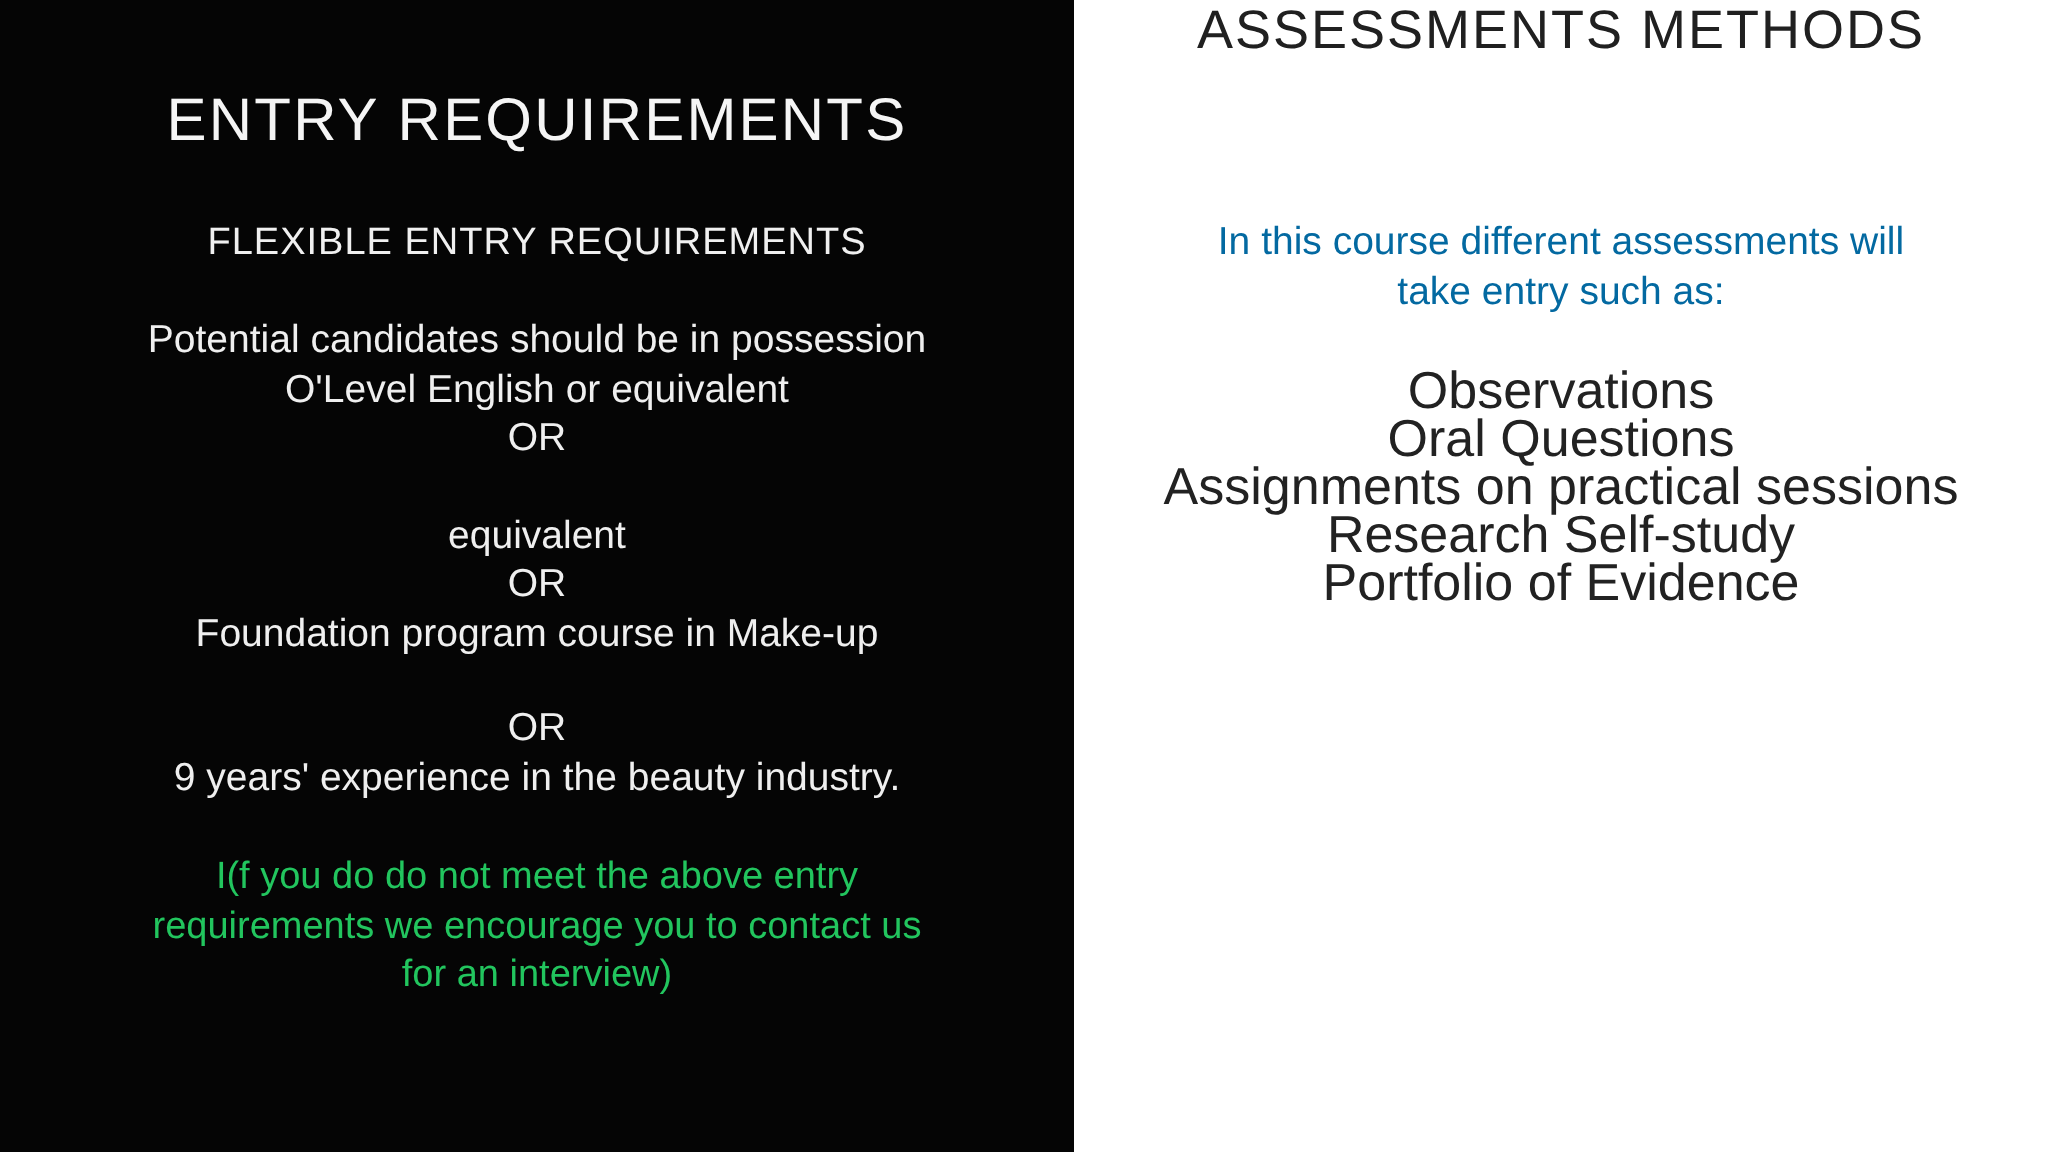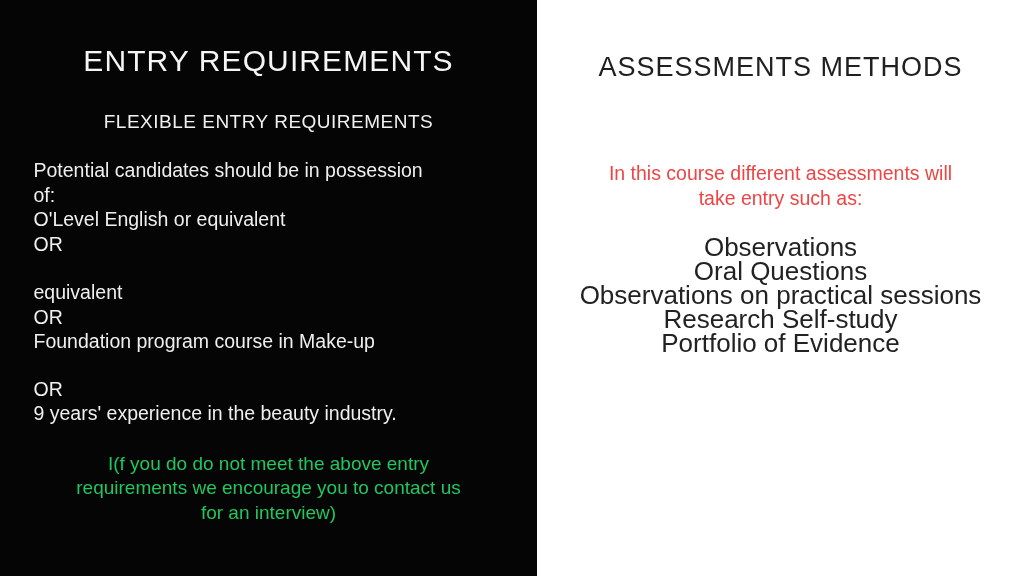--- a/index.html
+++ b/index.html
@@ -25,21 +25,20 @@
     padding-top:44px;
   }
   .panel-right {
     width:487px;
     height:576px;
     background:#ffffff;
     color:#1f1f1f;
     display:flex;
     flex-direction:column;
     align-items:center;
-    padding-top:52px;
   }
   .heading-left {
     font-size:30px;
     letter-spacing:1.1px;
     font-weight:400;
     text-align:center;
     color:#f5f5f5;
   }
   .heading-right {
     font-size:27px;
@@ -51,21 +50,21 @@
   .subheading-left {
     margin-top:33px;
     font-size:19px;
     letter-spacing:0.5px;
     text-align:center;
     color:#f0f0f0;
   }
   .body-left {
     margin-top:25px;
     width:470px;
-    text-align:left;
+    text-align:center;
     font-size:19.5px;
     line-height:24.5px;
     color:#efefef;
   }
   .body-left .blk { margin-bottom:0; }
   .gap { height:24px; }
   .gap-sm { height:23px; }
   .note {
     margin-top:26px;
     width:480px;
@@ -73,21 +72,21 @@
     font-size:19px;
     line-height:24.5px;
     color:#22c55e;
   }
   .right-intro {
     margin-top:78px;
     width:420px;
     text-align:center;
     font-size:19.5px;
     line-height:25px;
-    color:#ef4444;
+    color:#0369a1;
   }
   .right-list {
     margin-top:24px;
     width:420px;
     text-align:center;
     font-size:26px;
     line-height:24px;
     color:#222;
   }
   .right-list div { white-space:nowrap; }
@@ -96,21 +95,20 @@
 <body>
 
 <div class="slide">
 
   <div class="panel-left">
     <div class="heading-left">ENTRY REQUIREMENTS</div>
     <div class="subheading-left">FLEXIBLE ENTRY REQUIREMENTS</div>
 
     <div class="body-left">
       <div class="blk">Potential candidates should be in possession</div>
-      <div class="blk">of:</div>
       <div class="blk">O'Level English or equivalent</div>
       <div class="blk">OR</div>
       <div class="gap"></div>
       <div class="blk">equivalent</div>
       <div class="blk">OR</div>
       <div class="blk">Foundation program course in Make-up</div>
       <div class="gap-sm"></div>
       <div class="blk">OR</div>
       <div class="blk">9 years' experience in the beauty industry.</div>
     </div>
@@ -126,19 +124,19 @@
     <div class="heading-right">ASSESSMENTS METHODS</div>
 
     <div class="right-intro">
       <div>In this course different assessments will</div>
       <div>take entry such as:</div>
     </div>
 
     <div class="right-list">
       <div>Observations</div>
       <div>Oral Questions</div>
-      <div>Observations on practical sessions</div>
+      <div>Assignments on practical sessions</div>
       <div>Research Self-study</div>
       <div>Portfolio of Evidence</div>
     </div>
   </div>
 
 </div>
 
 </body></html>

